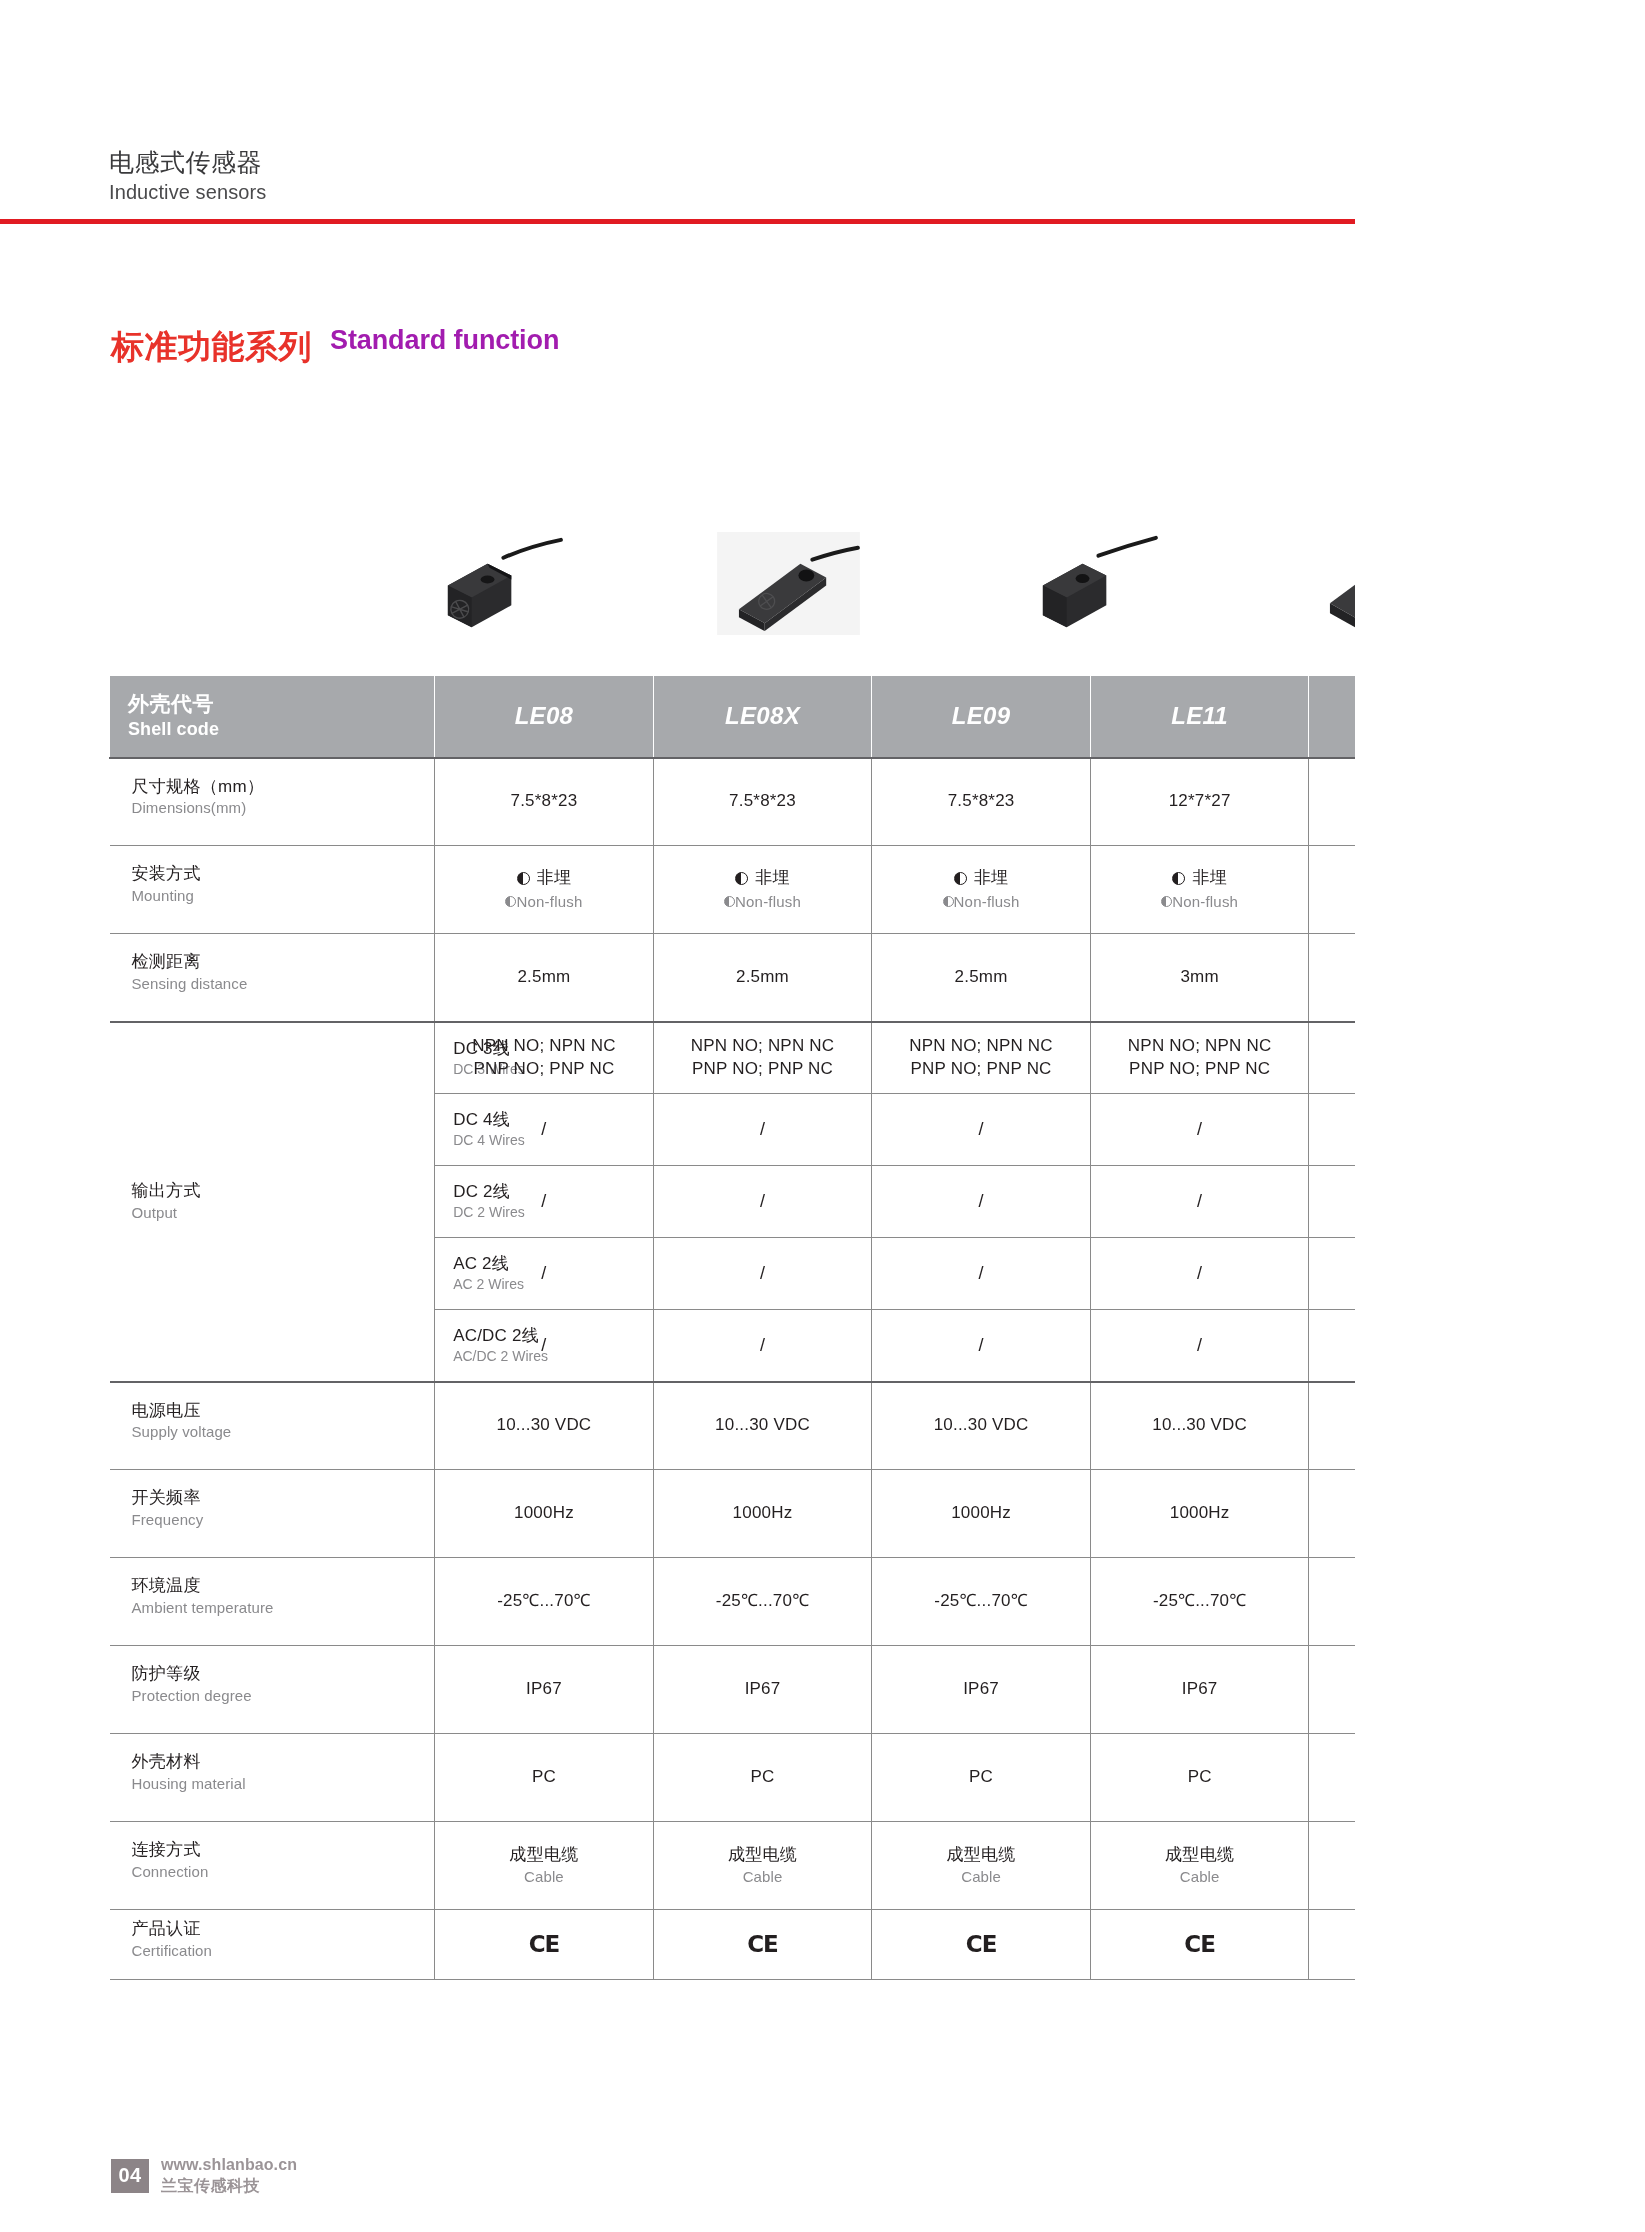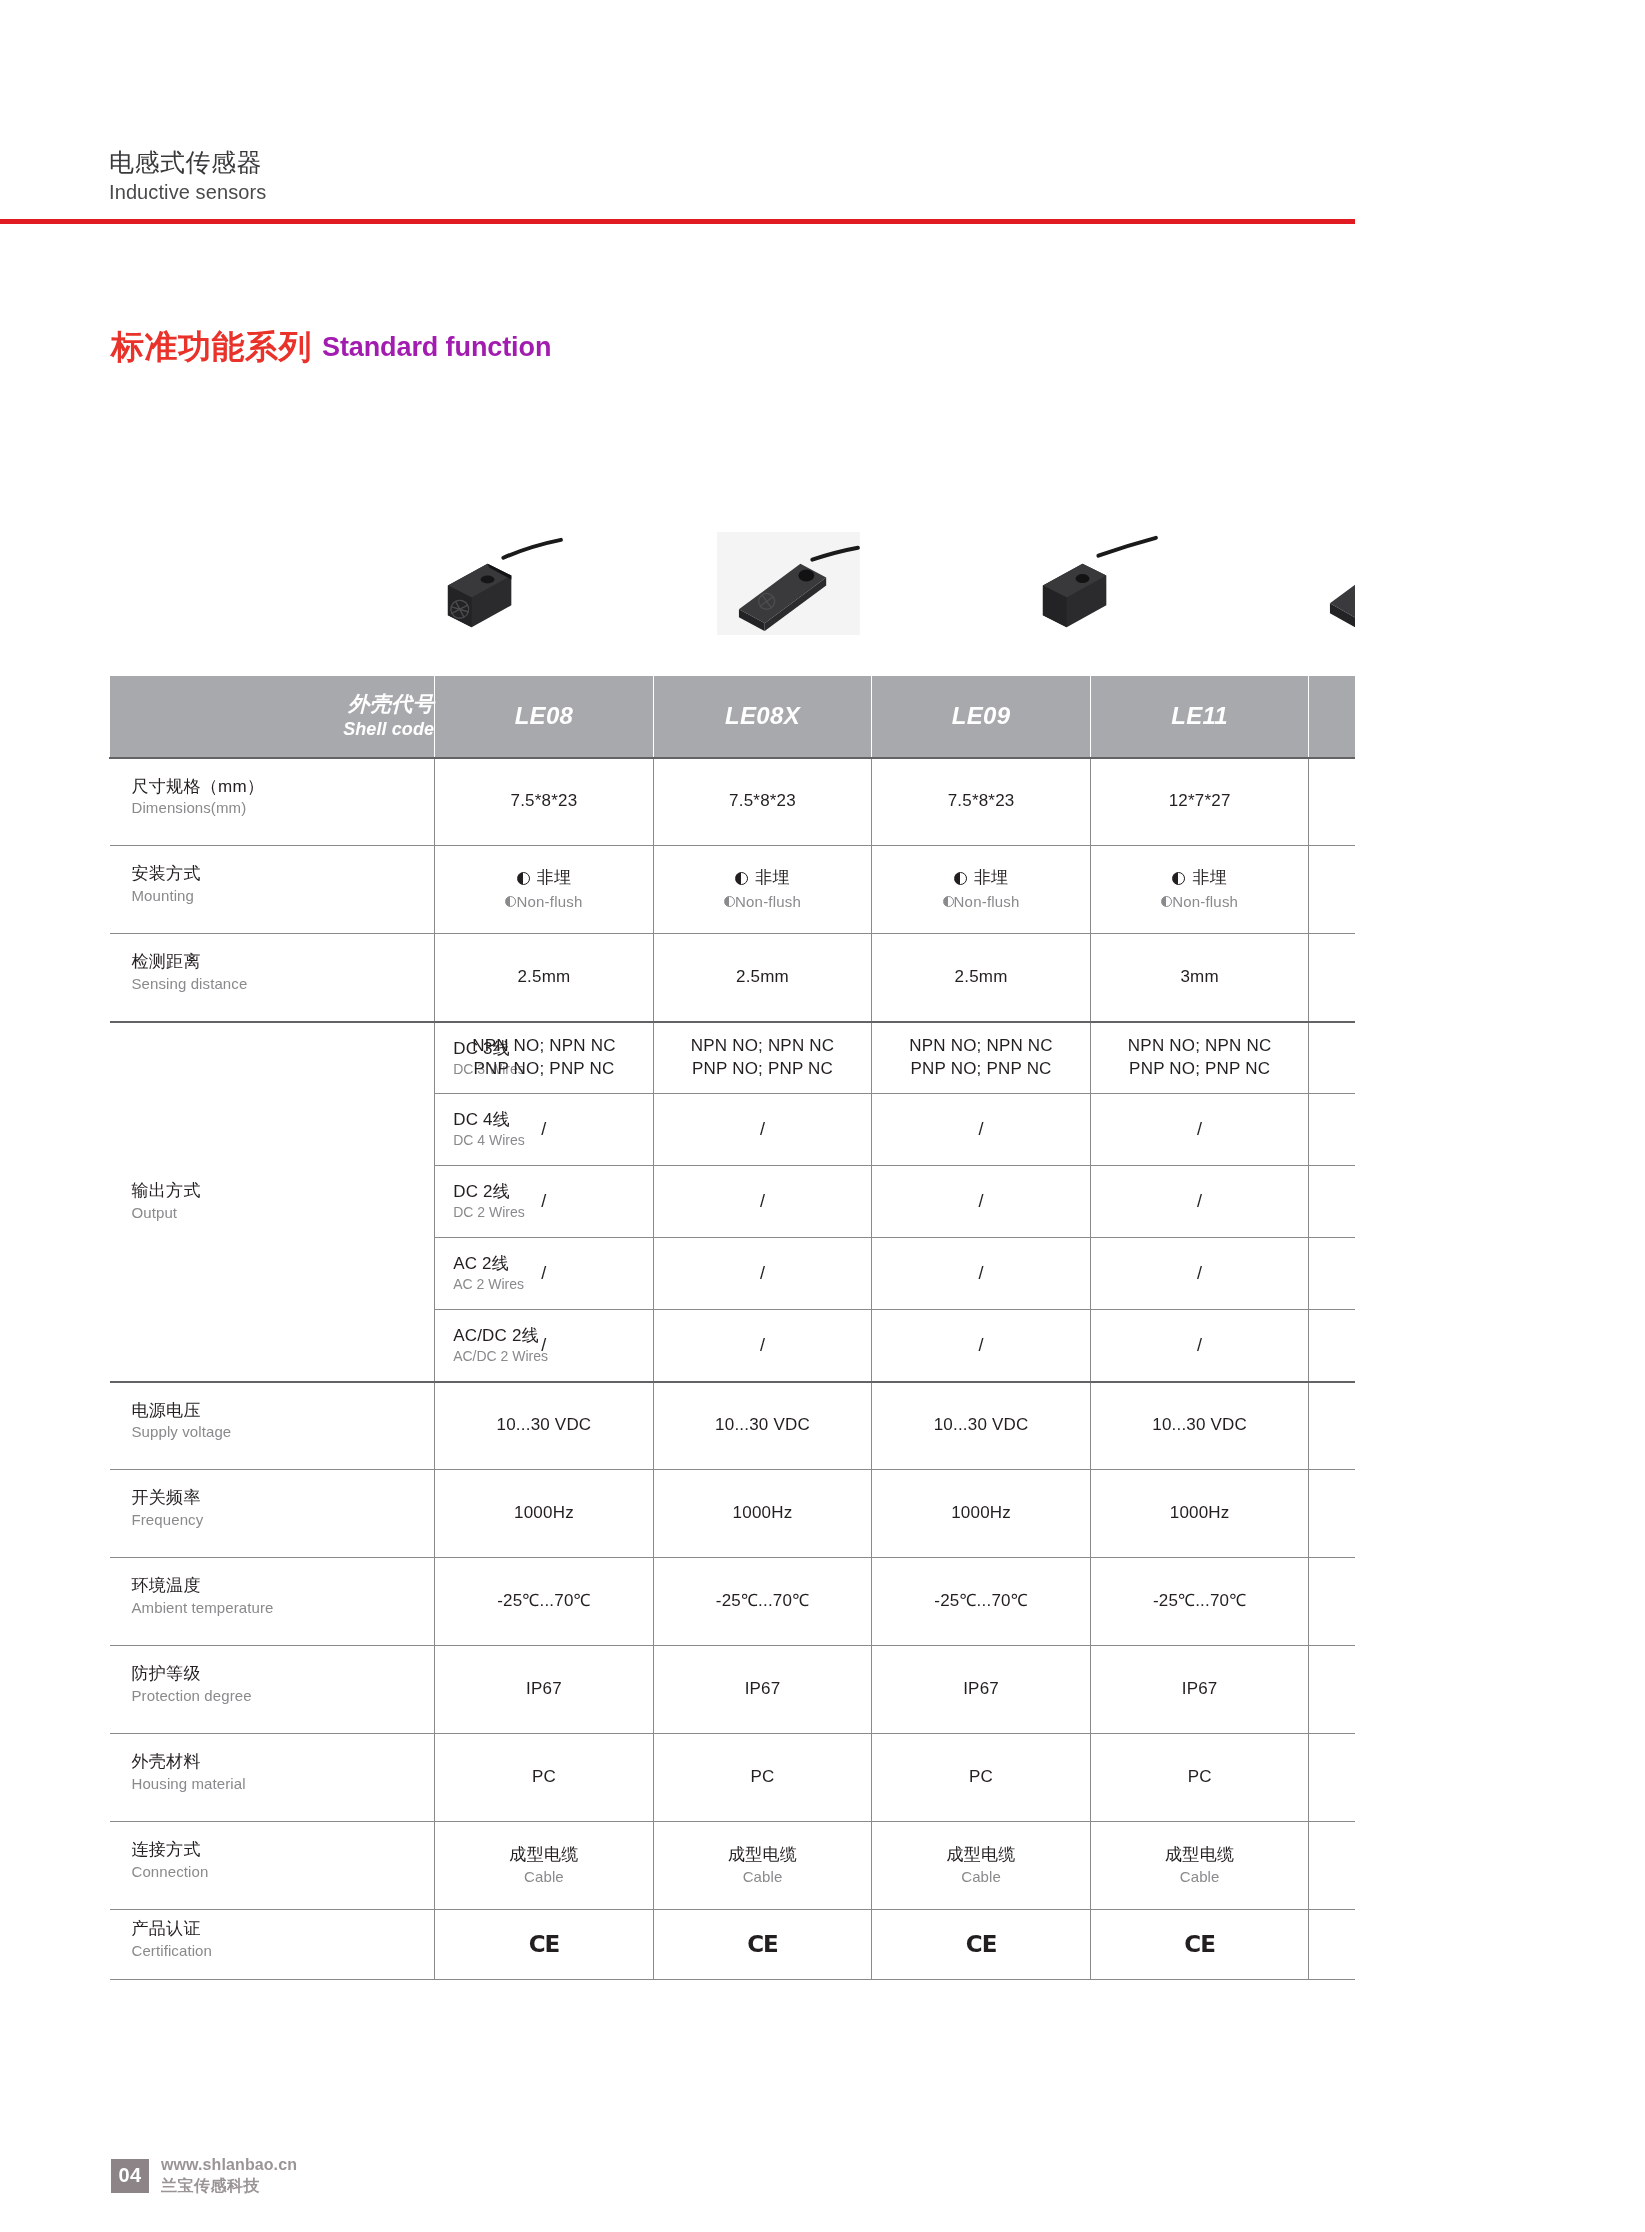--- a/index.html
+++ b/index.html
@@ -49,22 +49,22 @@
     height: 5px;
     background: #e11b22;
   }
 
   
   .section-title {
     position: absolute;
     left: 111px;
     top: 277px;
     display: flex;
-    align-items: center;
-    gap: 10px;
+    align-items: flex-start;
+    gap: 18px;
     white-space: nowrap;
   }
   .section-title .cn {
     font-size: 33px;
     font-weight: bold;
     color: #e8322a;
     letter-spacing: 0.5px;
   }
   .section-title .en {
     font-size: 27px;
@@ -116,24 +116,23 @@
   }
 
   
   .thead-row th {
     background: #a7a9ac;
     border: 1px solid #ffffff;
     color: #ffffff;
     height: 82px;
   }
   .thead-row th.first {
-    text-align: right;
-    padding-left: 6px;
+    text-align: left;
+    padding-left: 18px;
     line-height: 1.28;
-    font-style: italic;
   }
   .th-cn { font-size: 21px; font-weight: bold; letter-spacing: 0.5px; }
   .th-en { font-size: 18px; font-weight: bold; letter-spacing: 0.1px; }
   .th-code { font-size: 24px; font-weight: bold; letter-spacing: 0.3px; font-style: italic; }
 
   
   td.label-cell {
     text-align: left;
     padding: 2px 0 12px 22px;
     line-height: 1.32;

